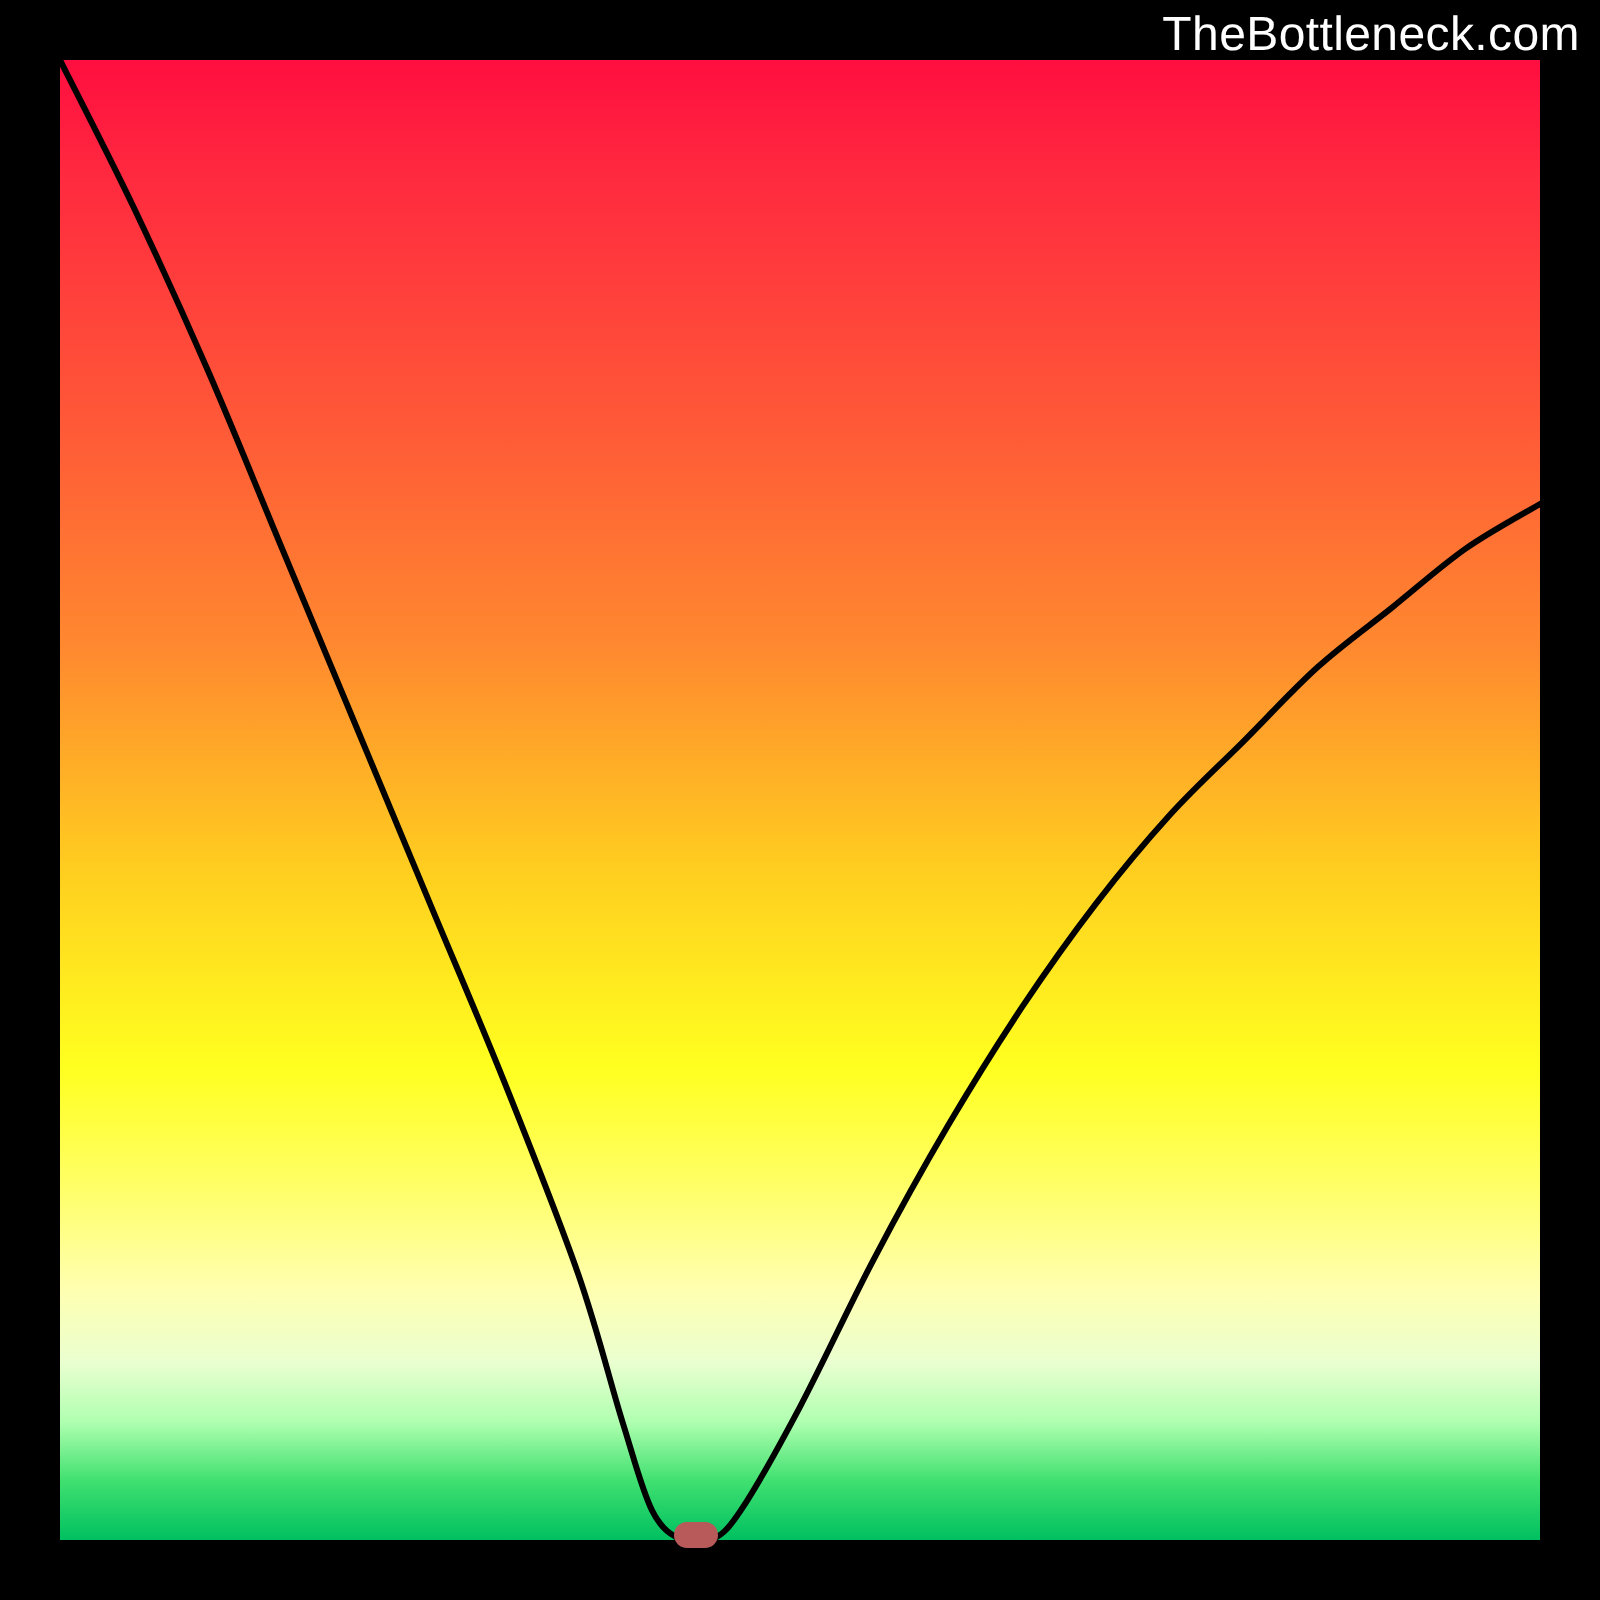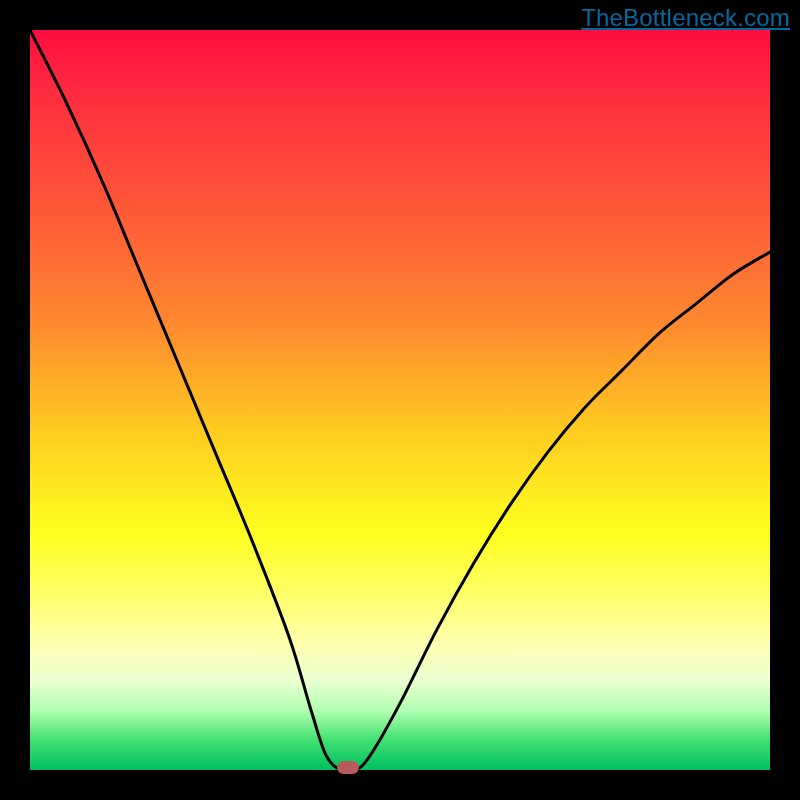--- a/index.html
+++ b/index.html
@@ -38,25 +38,24 @@
       #eaffd0 88%,
       #b0ffb0 92%,
       #40e070 96%,
       #00c060 100%
     );
   }
   .watermark {
     position: absolute;
     top: 4px;
     right: 10px;
-    color: #0369a1;
+    color: #ffffff;
     font-size: 24px;
     font-weight: 500;
     letter-spacing: 0.2px;
-    text-decoration: underline;
   }
   svg.curve {
     position: absolute;
     left: 0;
     top: 0;
     width: 740px;
     height: 740px;
   }
   .marker {
     position: absolute;

